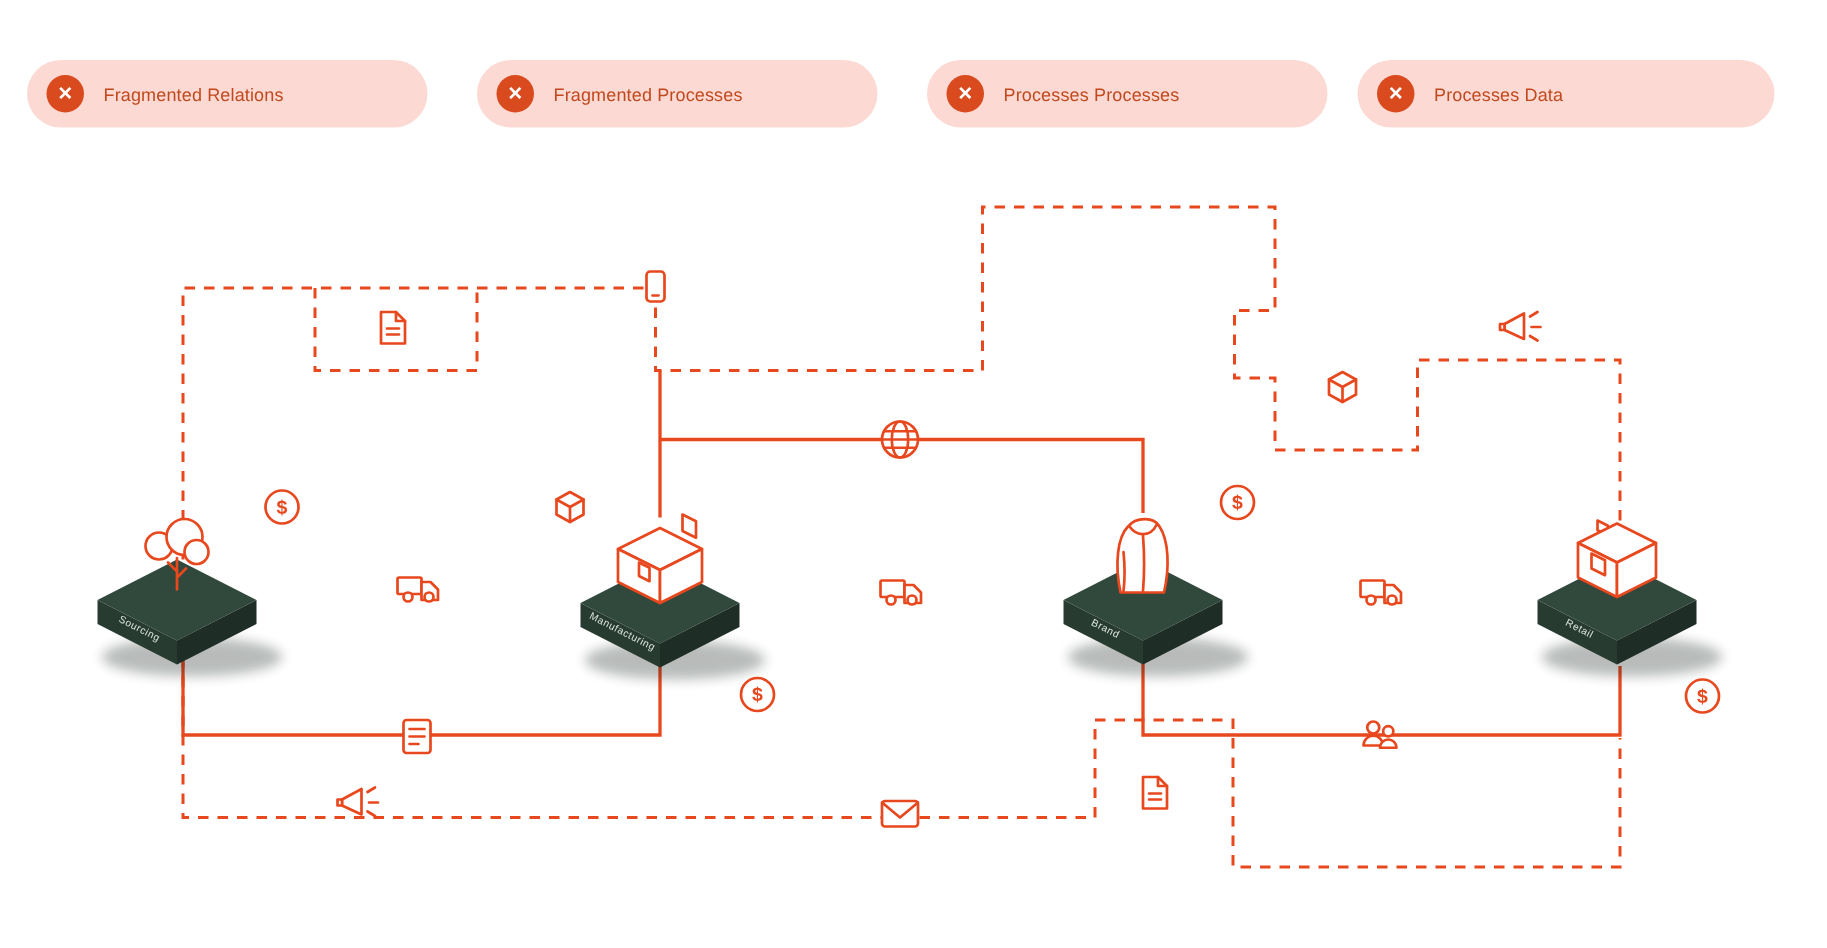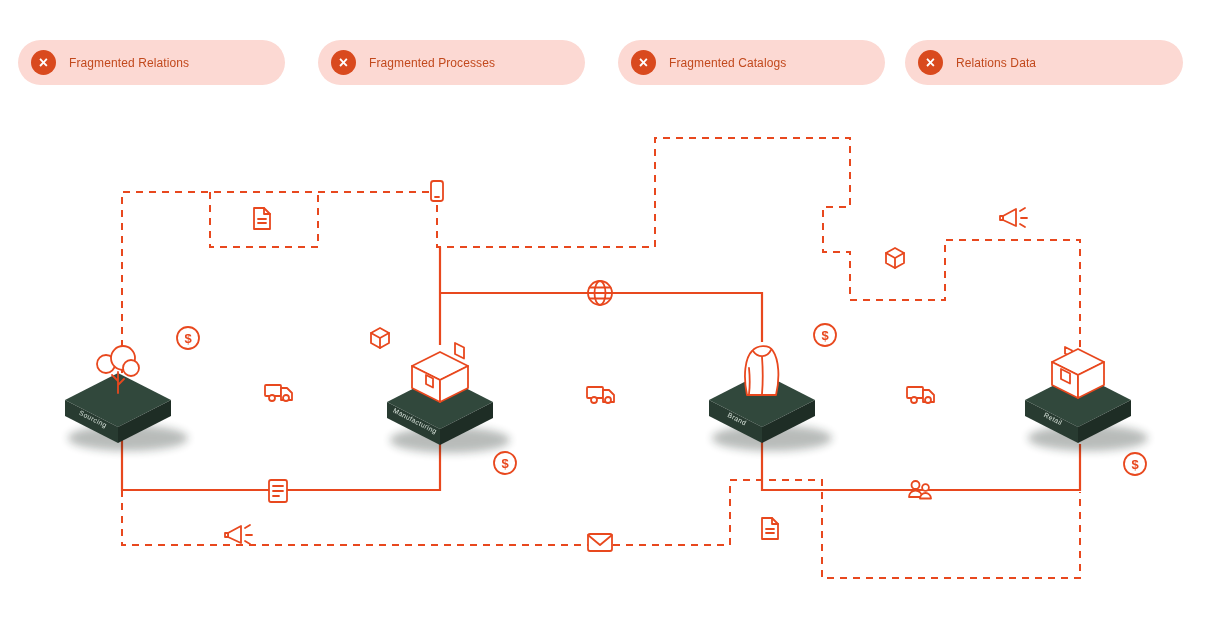--- a/index.html
+++ b/index.html
@@ -39,27 +39,27 @@
   <div class="badge" style="left:318px;width:267px">
     <span class="badge-icon">
         <span>×</span>
       </span>
     <span class="badge-label">Fragmented Processes</span>
   </div>
   <div class="badge" style="left:618px;width:267px">
     <span class="badge-icon">
         <span>×</span>
       </span>
-    <span class="badge-label">Fragmented Catalogs</span>
+    <span class="badge-label">Processes Processes</span>
   </div>
   <div class="badge" style="left:905px;width:278px">
     <span class="badge-icon">
         <span>×</span>
       </span>
-    <span class="badge-label">Relations Data</span>
+    <span class="badge-label">Processes Data</span>
   </div>
 
   <svg class="diagram" viewBox="0 0 1218 632">
     <defs>
       <filter id="soft" x="-60%" y="-60%" width="220%" height="220%">
           <feGaussianBlur stdDeviation="4"></feGaussianBlur>
         </filter>
 
       <g id="platform">
         <polygon class="nodeTop" points="0,-27 53,0 0,27 -53,0"></polygon>

